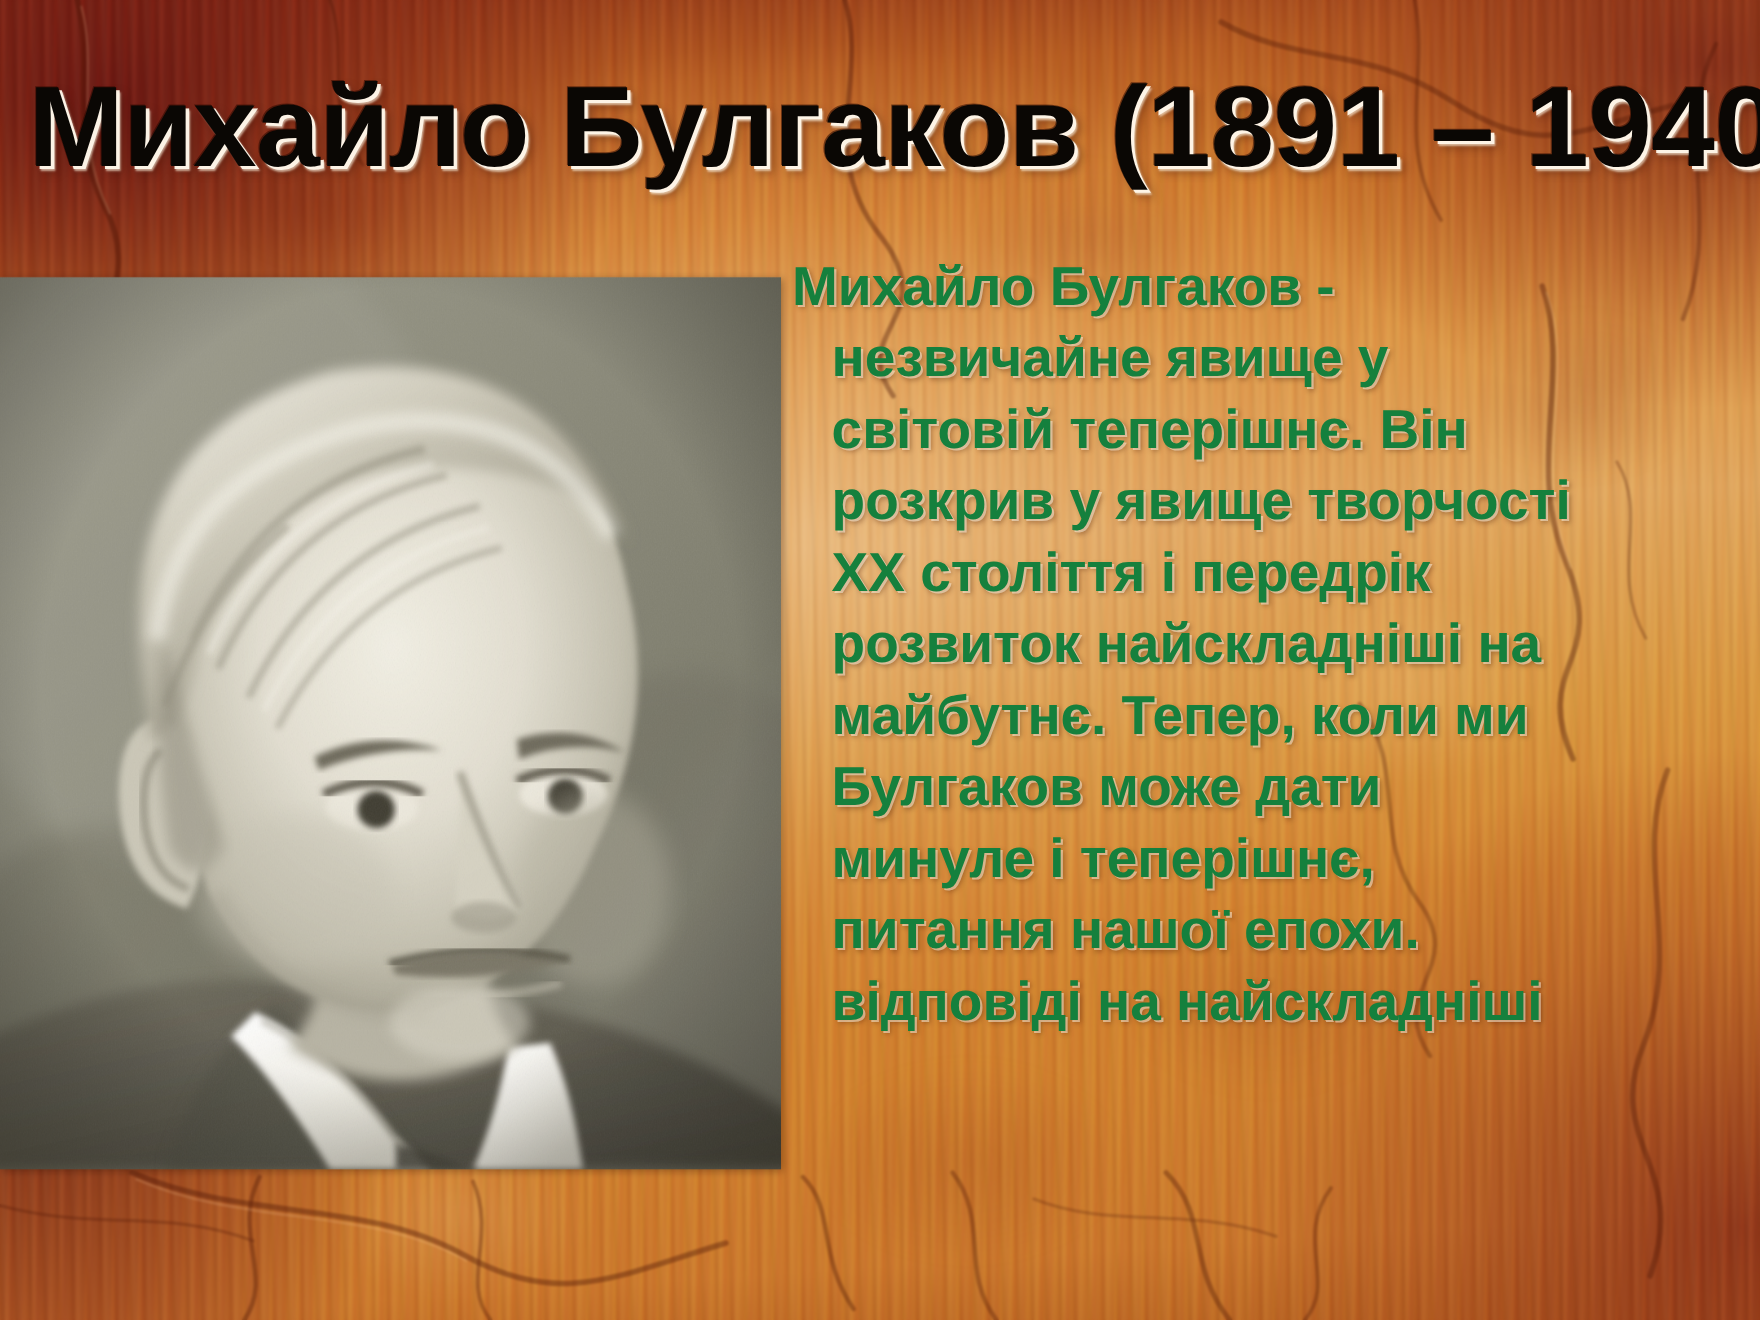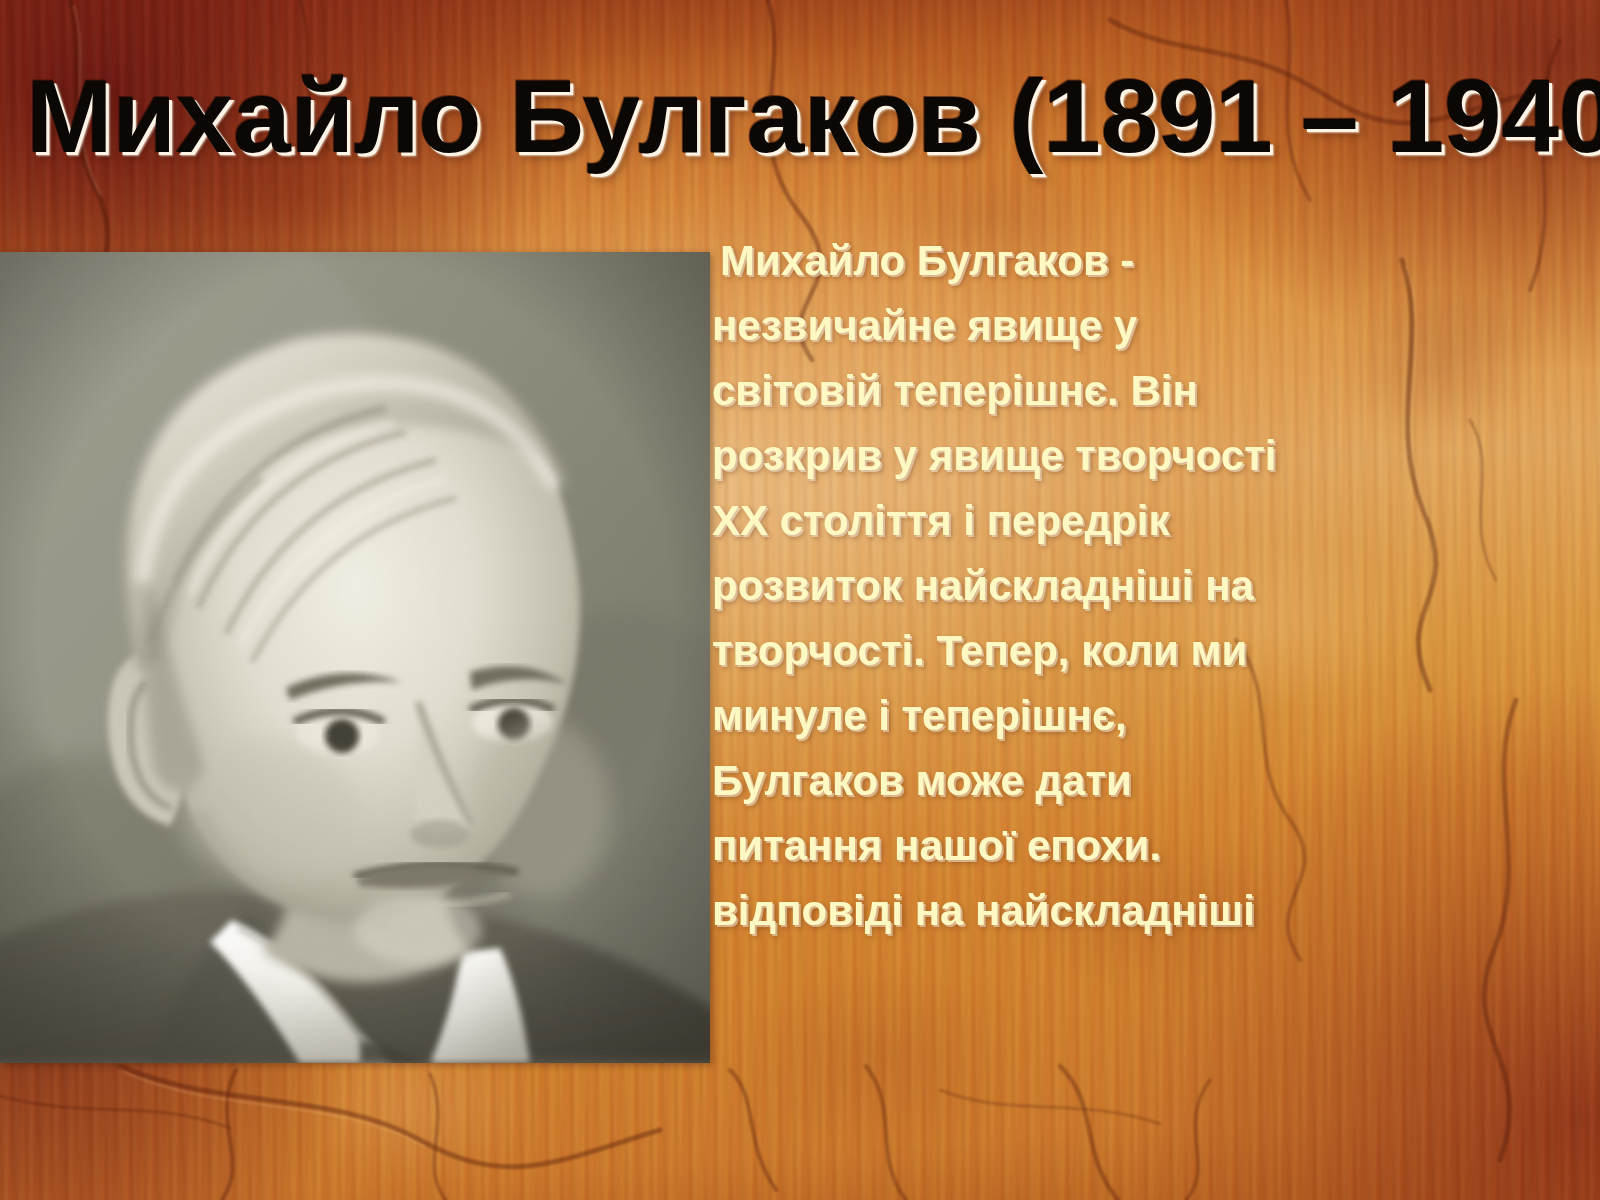--- a/index.html
+++ b/index.html
@@ -121,29 +121,29 @@
     box-shadow: 2px 2px 7px rgba(40,12,0,0.35);
   }
   .photo svg { display: block; width: 100%; height: 100%; }
 
   
   .body-text {
     position: absolute;
     left: 712px;
     top: 228px;
     width: 790px;
-    font-size: 42px;
+    font-size: 50px;
     font-weight: bold;
     line-height: 65px;
-    color: #fef9c3;
+    color: #15803d;
     text-shadow:
       2px 2px 0 rgba(255,248,232,0.50),
       3px 3px 5px rgba(70,24,6,0.35);
   }
-  .body-text .ln { display: block; white-space: nowrap; }
+  .body-text .ln { display: block; white-space: nowrap; padding-left: 44px; }
   .body-text .ln.first { padding-left: 8px; }
 </style>
 </head>
 <body>
 
 <div id="slide">
 
   <div class="bg-base"></div>
   <div class="bg-mottle"></div>
   <div class="bg-striate"></div>
@@ -304,20 +304,20 @@
     </svg>
   </div>
 
   <div class="body-text">
     <span class="ln first">Михайло Булгаков -</span>
     <span class="ln">незвичайне явище у</span>
     <span class="ln">світовій теперішнє. Він</span>
     <span class="ln">розкрив у явище творчості</span>
     <span class="ln">XX століття і передрік</span>
     <span class="ln">розвиток найскладніші на</span>
-    <span class="ln">творчості. Тепер, коли ми</span>
+    <span class="ln">майбутнє. Тепер, коли ми</span>
+    <span class="ln">Булгаков може дати</span>
     <span class="ln">минуле і теперішнє,</span>
-    <span class="ln">Булгаков може дати</span>
     <span class="ln">питання нашої епохи.</span>
     <span class="ln">відповіді на найскладніші</span>
   </div>
 
 </div>
 
 </body></html>

